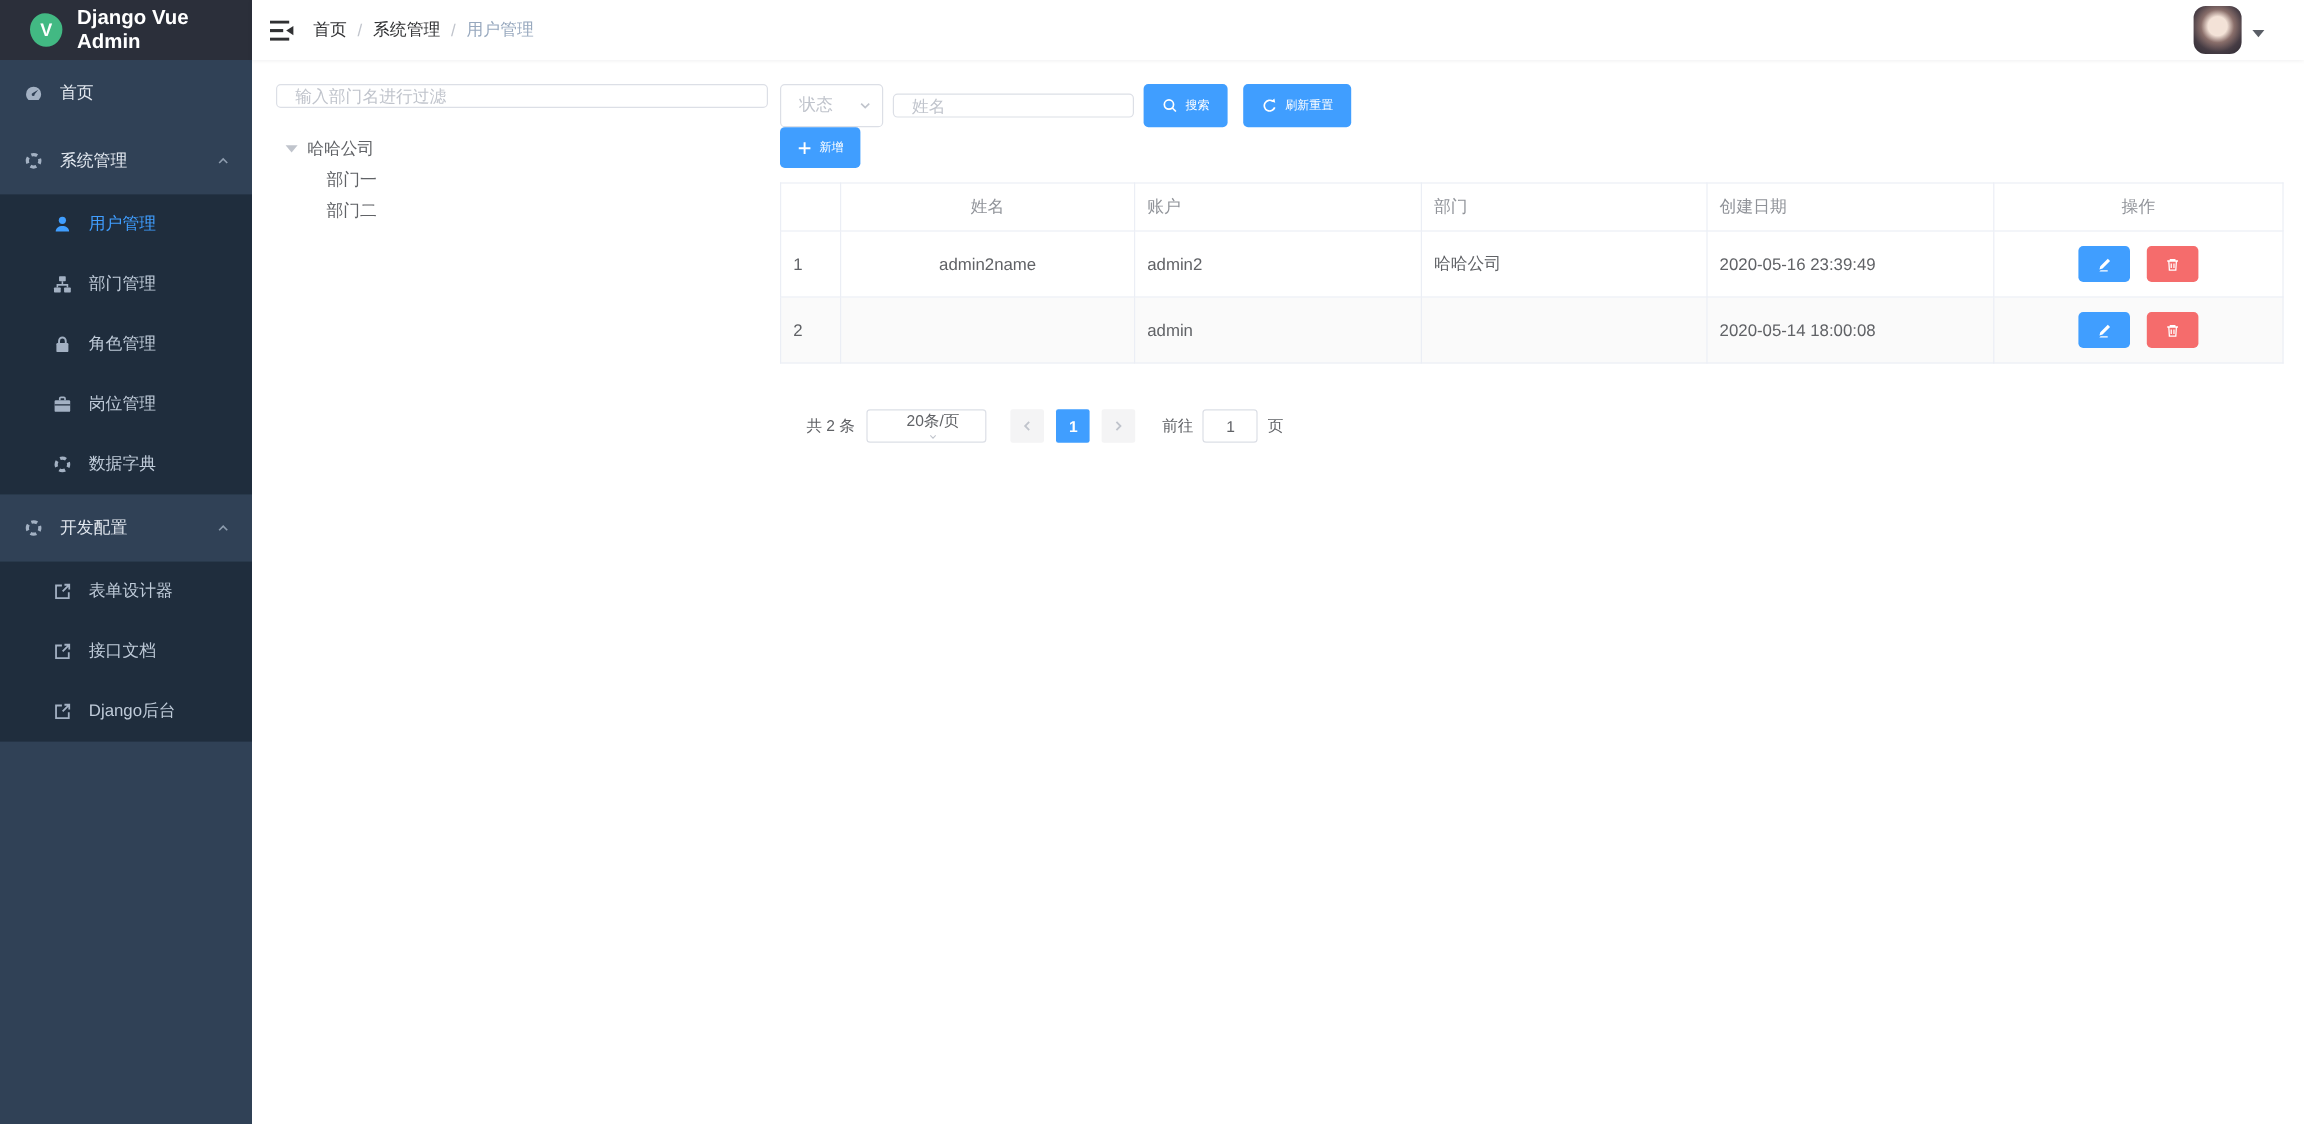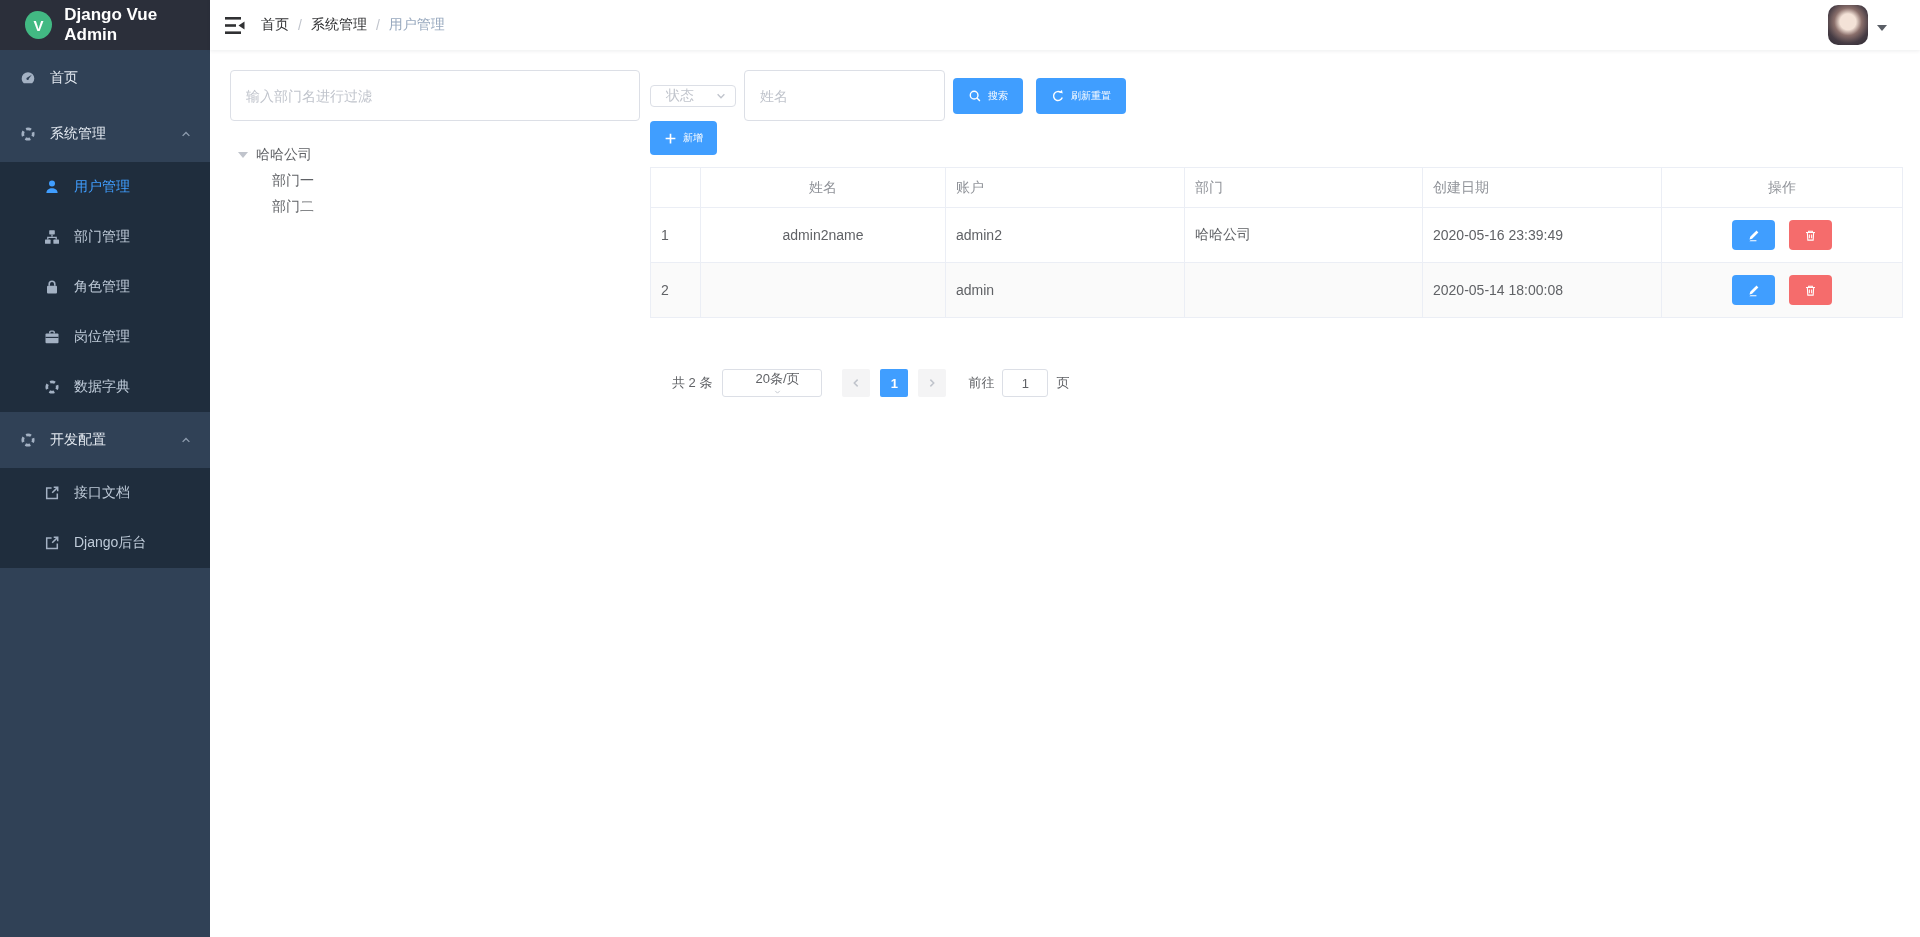--- a/index.html
+++ b/index.html
@@ -31,52 +31,52 @@
   .bc-current { color:#97a8be; }
   .navbar-right { margin-left:auto; display:flex; align-items:center; margin-right:18px; }
   .avatar { width:40px; height:40px; border-radius:10px; cursor:pointer;
     background:radial-gradient(circle at 50% 42%, #f3e2d7 0 26%, #8a6f6b 45%, #463c44 70%, #2e2a33 100%); }
   .avatar-caret { width:0; height:0; border-left:5px solid transparent; border-right:5px solid transparent; border-top:6px solid #5a5e66; margin-left:9px; margin-top:6px; cursor:pointer; }
 
   .content { display:flex; padding:20px 18px 0 20px; align-items:flex-start; }
 
   
   .left-panel { width:410px; flex:none; }
-  .text-input { height:51px; border:1px solid #dcdfe6; border-radius:4px; padding:0 15px; font-size:14px; color:#c2410c; outline:none; width:100%; font-family:inherit; }
+  .text-input { height:20px; border:1px solid #dcdfe6; border-radius:4px; padding:0 15px; font-size:14px; color:#c2410c; outline:none; width:100%; font-family:inherit; }
   .text-input::placeholder { color:#c0c4cc; }
   .tree { margin-top:21px; color:#606266; }
   .tree-node { height:26px; display:flex; align-items:center; cursor:pointer; }
   .tree-caret { width:0; height:0; border-left:5px solid transparent; border-right:5px solid transparent; border-top:6px solid #c0c4cc; margin:0 8px 0 8px; }
   .tree-node.child { padding-left:42px; }
 
   
   .right-panel { flex:1; margin-left:10px; min-width:0; }
   .filter-row { display:flex; align-items:center; }
-  .select-box { width:86px; height:22px; border:1px solid #dcdfe6; border-radius:4px; background:#fff; display:flex; align-items:center; justify-content:space-between; padding:0 8px 0 15px; cursor:pointer; }
+  .select-box { width:86px; height:36px; border:1px solid #dcdfe6; border-radius:4px; background:#fff; display:flex; align-items:center; justify-content:space-between; padding:0 8px 0 15px; cursor:pointer; }
   .select-box .ph { color:#c0c4cc; font-size:14px; }
   .name-input { width:201px; margin-left:8px; }
   .btn { border:none; border-radius:4px; background:#409EFF; color:#fff; font-size:10px; height:36px; padding:0 15px; display:inline-flex; align-items:center; cursor:pointer; font-family:inherit; }
   .btn svg { margin-right:6px; }
   .btn-search { margin-left:8px; }
   .btn-reset { margin-left:13px; }
   .btn-add { height:34px; padding:0 14px; }
 
   
   .user-table { width:100%; margin-top:12px; border-collapse:collapse; table-layout:fixed; }
   .user-table th, .user-table td { border:1px solid #ebeef5; font-weight:normal; font-size:14px; text-align:left; padding:0 0 0 10px; }
   .user-table th { height:40px; color:#909399; }
   .user-table td { height:55px; color:#606266; }
   .user-table .center { text-align:center; padding:0; }
   .row-striped td { background:#fafafa; }
   .icon-btn { width:43px; height:30px; border:none; border-radius:4px; display:inline-flex; align-items:center; justify-content:center; cursor:pointer; vertical-align:middle; }
   .icon-btn.edit { background:#409EFF; }
   .icon-btn.del { background:#f56c6c; margin-left:10px; }
 
   
-  .pagination { margin-top:51px; display:flex; align-items:center; padding-left:22px; color:#606266; font-size:13px; }
+  .pagination { margin-top:38px; display:flex; align-items:center; padding-left:22px; color:#606266; font-size:13px; }
   .pg-select { width:100px; height:28px; border:1px solid #dcdfe6; border-radius:3px; display:flex; align-items:center; justify-content:space-between; padding:0 8px 0 18px; margin-left:10px; cursor:pointer; color:#606266;flex-direction:column; }
   .pager-btn { width:28px; height:28px; border:none; border-radius:2px; background:#f4f4f5; display:inline-flex; align-items:center; justify-content:center; cursor:pointer; color:#c0c4cc; }
   .pager-btn.prev { margin-left:20px; }
   .pager-btn.page { margin:0 10px; background:#409EFF; color:#fff; font-size:13px; font-weight:bold; }
   .goto-label { margin-left:22px; }
   .goto-input { width:46px; height:28px; border:1px solid #dcdfe6; border-radius:3px; text-align:center; font-size:13px; color:#606266; margin:0 8px; outline:none; font-family:inherit; }
 </style>
 </head>
 <body>
 
@@ -151,20 +151,27 @@
         <svg class="mi-icon" viewBox="0 0 16 16">
             <circle cx="8" cy="8" r="5.2" fill="none" stroke="currentColor" stroke-width="2.7" stroke-dasharray="5.1 3.07" stroke-dashoffset="2.6"></circle>
           </svg>
         <span class="mi-label">开发配置</span>
         <svg class="mi-arrow" viewBox="0 0 16 16">
             <path fill="none" stroke="currentColor" stroke-width="1.8" d="M3.5 10.5 8 6l4.5 4.5"></path>
           </svg>
       </div>
 
       <div class="submenu">
+        <div class="menu-item">
+          <svg class="mi-icon" viewBox="0 0 16 16">
+              <path fill="none" stroke="currentColor" stroke-width="1.5" d="M13.3 8.6v4.9H2.7V2.9h4.9"></path>
+              <path fill="none" stroke="currentColor" stroke-width="1.5" d="M9.7 2.3h4v4M13.4 2.6 8.2 7.8"></path>
+            </svg>
+          <span class="mi-label">表单设计器</span>
+        </div>
         <div class="menu-item">
           <svg class="mi-icon" viewBox="0 0 16 16">
               <path fill="none" stroke="currentColor" stroke-width="1.5" d="M13.3 8.6v4.9H2.7V2.9h4.9"></path>
               <path fill="none" stroke="currentColor" stroke-width="1.5" d="M9.7 2.3h4v4M13.4 2.6 8.2 7.8"></path>
             </svg>
           <span class="mi-label">接口文档</span>
         </div>
         <div class="menu-item">
           <svg class="mi-icon" viewBox="0 0 16 16">
               <path fill="none" stroke="currentColor" stroke-width="1.5" d="M13.3 8.6v4.9H2.7V2.9h4.9"></path>

